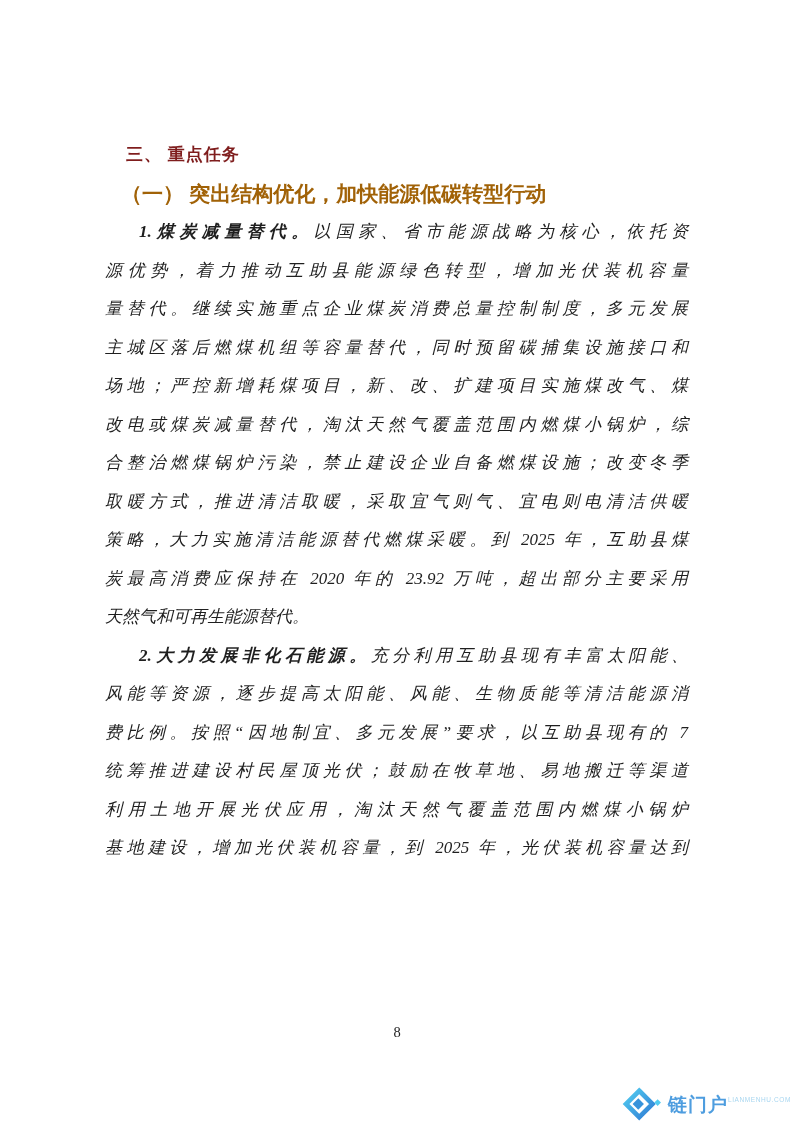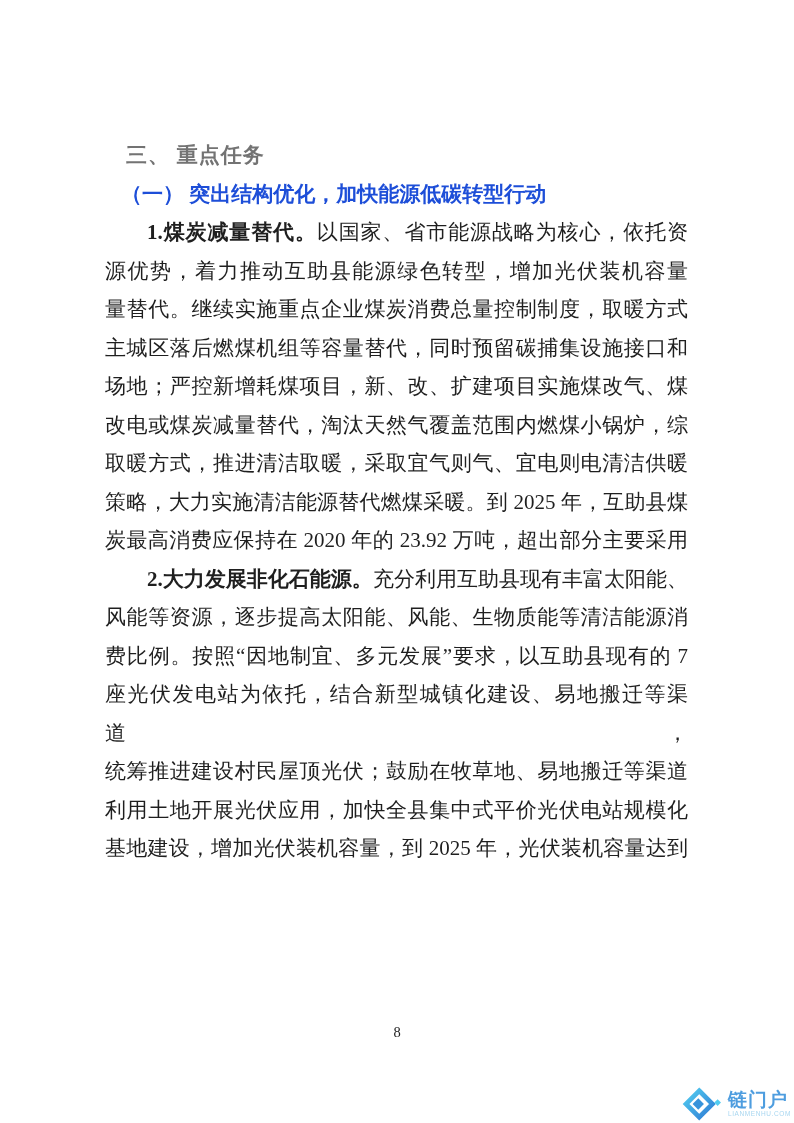--- a/index.html
+++ b/index.html
@@ -17,42 +17,43 @@
   }
   .content{
     position:absolute;
     left:105px;top:136px;
     width:583px;
   }
   .sec-heading{
     margin:0;
     font-family:"Liberation Sans","DejaVu Sans",sans-serif;
     font-weight:700;
-    font-size:21px;
+    font-size:17px;
     line-height:38.5px;
     padding-left:21px;
     letter-spacing:1px;
-    color:#737373;
+    color:#7f1d1d;
   }
   .sub-heading{
     margin:0;
     font-family:"Liberation Serif","DejaVu Serif",serif;
     font-weight:600;
     font-size:21px;
     line-height:38.5px;
     padding-left:16px;
-    color:#1d4ed8;
+    color:#a16207;
   }
   .para-line{
-    font-size:21px;
+    font-size:17px;
     line-height:38.5px;
     text-align:justify;
     text-align-last:justify;
     text-justify:inter-character;
     white-space:normal;
+    font-style:italic;
   }
   .para-line.short{
     text-align-last:left;
   }
   .first-line{
     text-indent:2em;
   }
   .lead{
     font-weight:700;
   }
@@ -66,21 +67,21 @@
   }
   .watermark{
     position:absolute;
     right:3px;bottom:2px;
     display:flex;
     align-items:center;
     gap:4px;
     opacity:0.9;
   }
   .wm-icon{display:block;}
-  .wm-text{display:flex;flex-direction:column;line-height:1;}
+  .wm-text{display:flex;flex-direction:row;line-height:1;}
   .wm-brand{
     font-family:"Liberation Sans","DejaVu Sans",sans-serif;
     font-weight:700;
     font-size:19px;
     letter-spacing:1px;
     color:#3b93dc;
   }
   .wm-domain{
     font-family:"Liberation Sans","DejaVu Sans",sans-serif;
     font-size:6.5px;
@@ -94,35 +95,36 @@
 
 <div class="page">
 
   <div class="content">
     <h1 class="sec-heading">三、 重点任务</h1>
     <h2 class="sub-heading">（一） 突出结构优化，加快能源低碳转型行动</h2>
     <div id="paragraphs">
         <div class="para">
           <div class="para-line first-line"><span class="lead">1.煤炭减量替代。</span><span>以国家、省市能源战略为核心，依托资</span></div>
           <div class="para-line">源优势，着力推动互助县能源绿色转型，增加光伏装机容量</div>
-          <div class="para-line">量替代。继续实施重点企业煤炭消费总量控制制度，取暖方式</div>
+          <div class="para-line">量替代。继续实施重点企业煤炭消费总量控制制度，多元发展</div>
           <div class="para-line">主城区落后燃煤机组等容量替代，同时预留碳捕集设施接口和</div>
           <div class="para-line">场地；严控新增耗煤项目，新、改、扩建项目实施煤改气、煤</div>
           <div class="para-line">改电或煤炭减量替代，淘汰天然气覆盖范围内燃煤小锅炉，综</div>
+          <div class="para-line">合整治燃煤锅炉污染，禁止建设企业自备燃煤设施；改变冬季</div>
           <div class="para-line">取暖方式，推进清洁取暖，采取宜气则气、宜电则电清洁供暖</div>
           <div class="para-line">策略，大力实施清洁能源替代燃煤采暖。到 2025 年，互助县煤</div>
           <div class="para-line">炭最高消费应保持在 2020 年的 23.92 万吨，超出部分主要采用</div>
+          <div class="para-line short">天然气和可再生能源替代。</div>
         </div>
         <div class="para">
           <div class="para-line first-line"><span class="lead">2.大力发展非化石能源。</span><span>充分利用互助县现有丰富太阳能、</span></div>
           <div class="para-line">风能等资源，逐步提高太阳能、风能、生物质能等清洁能源消</div>
           <div class="para-line">费比例。按照“因地制宜、多元发展”要求，以互助县现有的 7</div>
-          <div class="para-line">座光伏发电站为依托，结合新型城镇化建设、易地搬迁等渠道，</div>
           <div class="para-line">统筹推进建设村民屋顶光伏；鼓励在牧草地、易地搬迁等渠道</div>
-          <div class="para-line">利用土地开展光伏应用，加快全县集中式平价光伏电站规模化</div>
+          <div class="para-line">利用土地开展光伏应用，淘汰天然气覆盖范围内燃煤小锅炉</div>
           <div class="para-line">基地建设，增加光伏装机容量，到 2025 年，光伏装机容量达到</div>
         </div>
       </div>
   </div>
 
   <div class="page-number">8</div>
 
   <div class="watermark">
     <svg class="wm-icon" width="42" height="34" viewBox="0 0 44 36" xmlns="http://www.w3.org/2000/svg">
       <defs>

